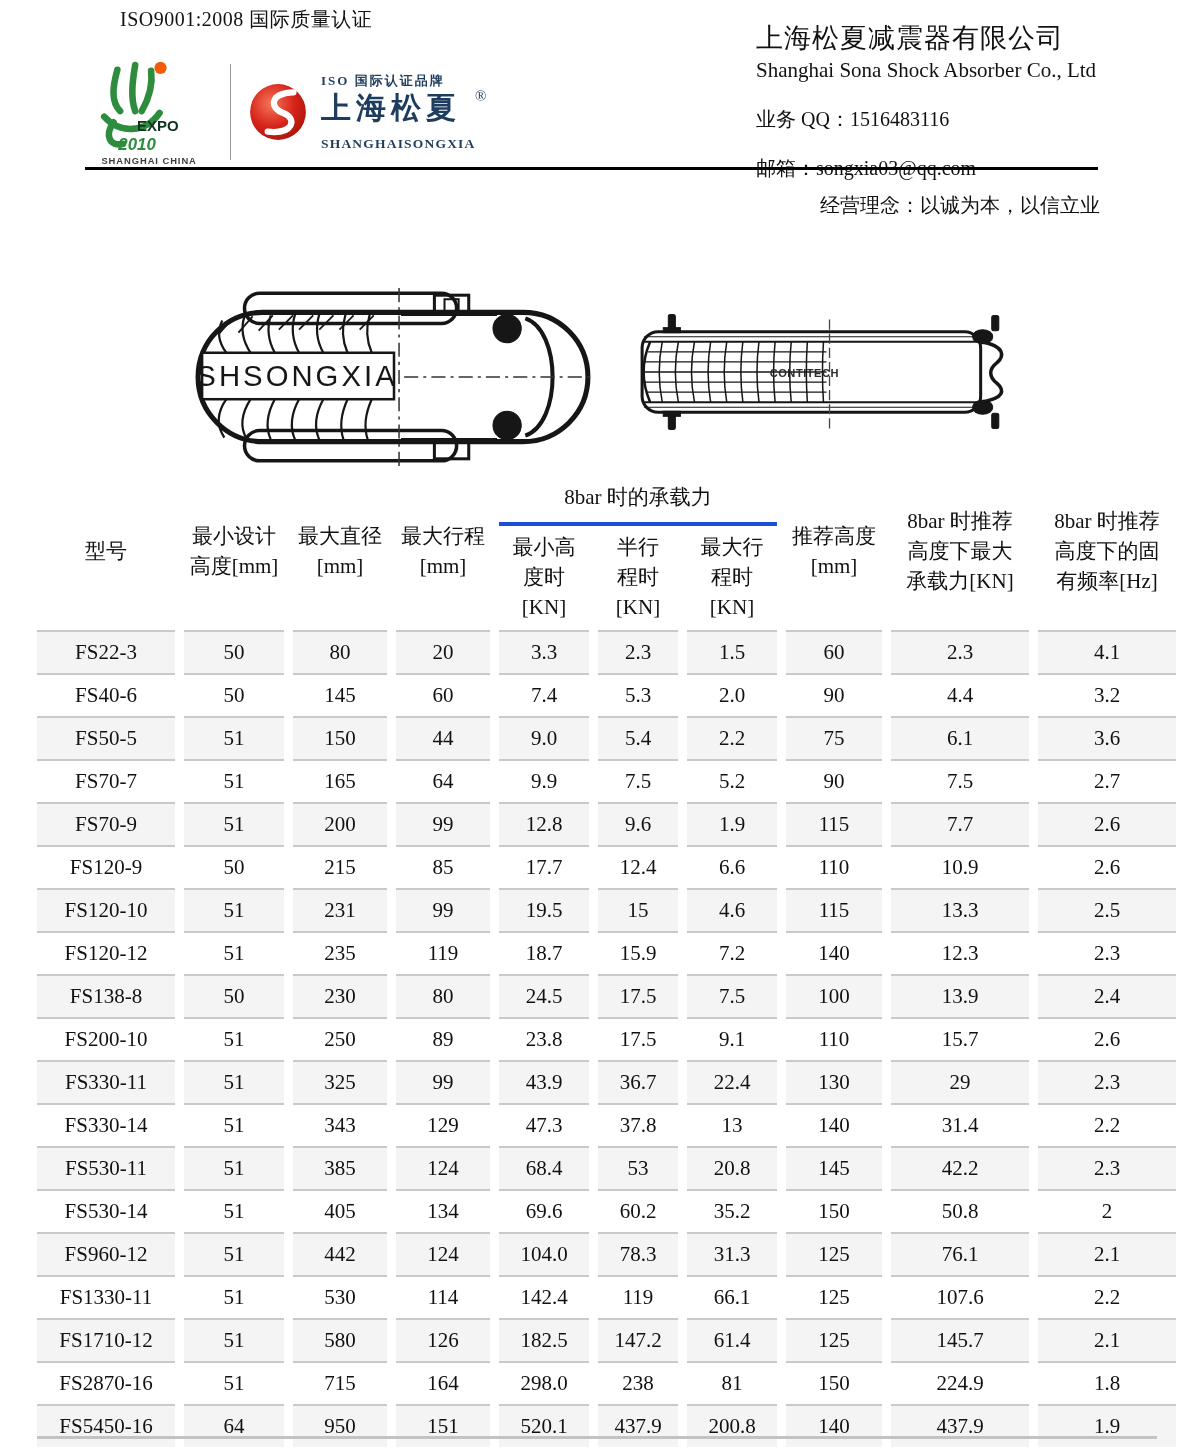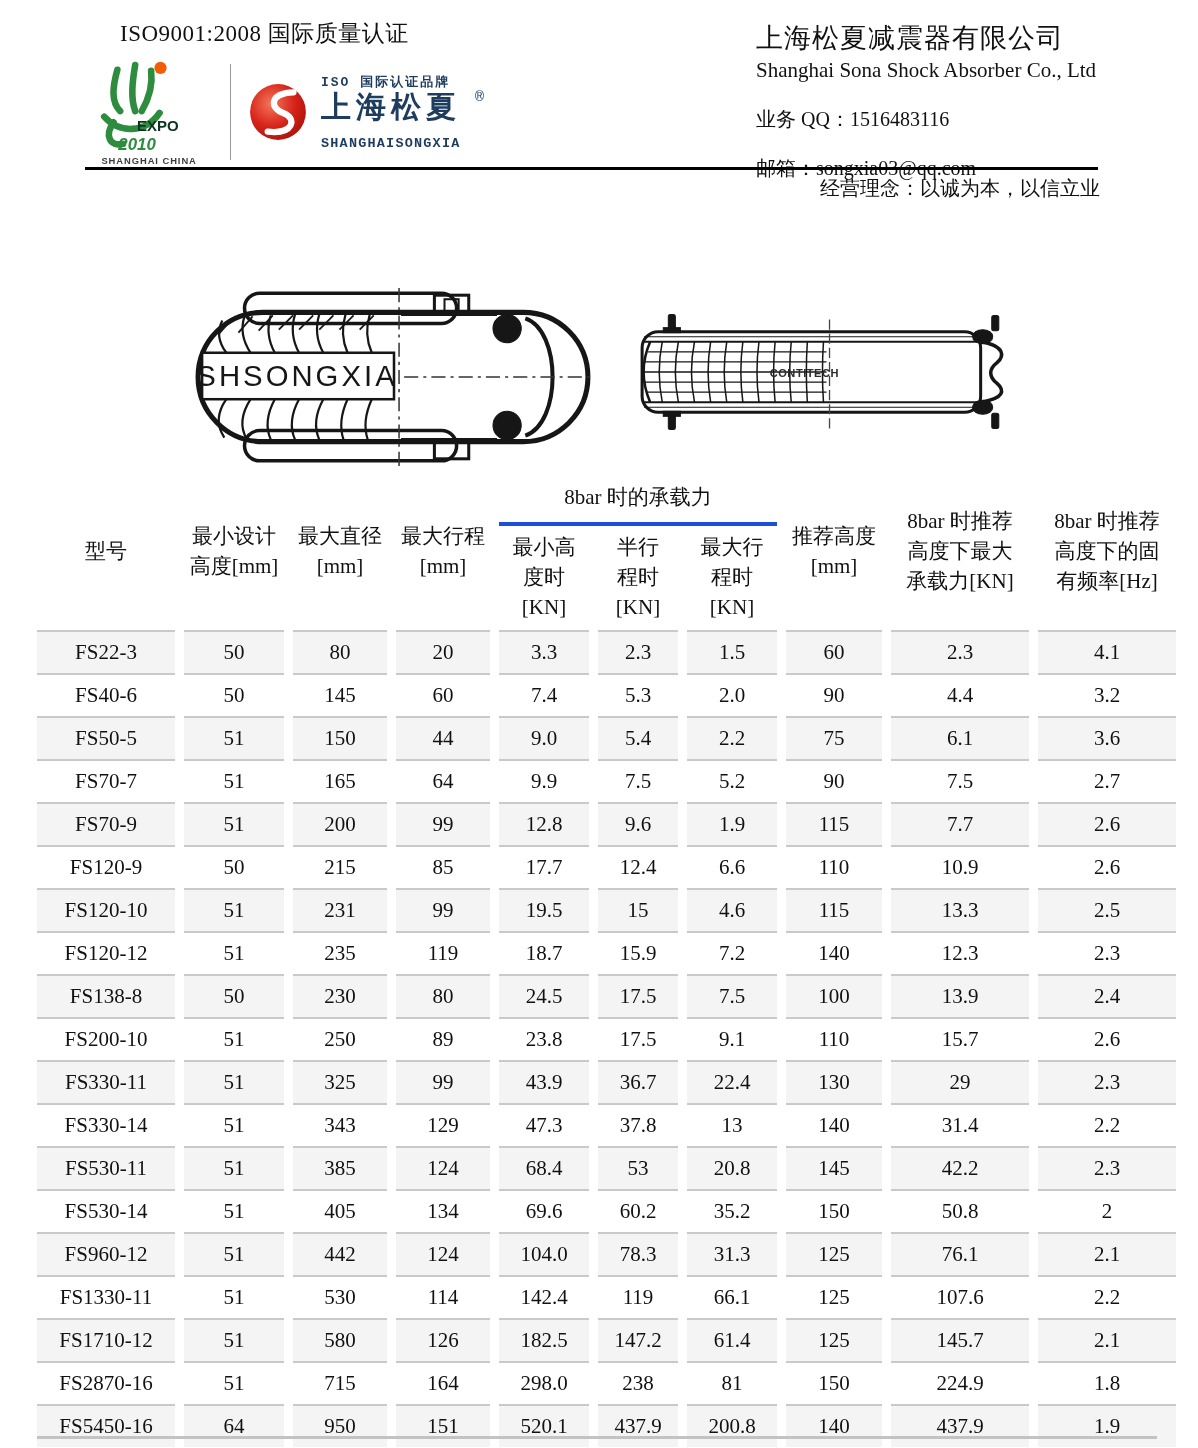--- a/index.html
+++ b/index.html
@@ -1,37 +1,37 @@
 <!DOCTYPE html>
 <html><head>
 <meta charset="utf-8">
 <style>
   html,body{margin:0;padding:0;background:#ffffff;}
   body{width:1198px;height:1448px;font-family:"Liberation Serif","DejaVu Serif",serif;color:#111;}
   .page{position:relative;width:1198px;height:1448px;background:#fff;overflow:hidden;}
 
   
-  .iso-cert{position:absolute;left:120px;top:18px;font-size:23px;letter-spacing:.5px;}
+  .iso-cert{position:absolute;left:120px;top:6px;font-size:20px;letter-spacing:.5px;}
   .logo-row{position:absolute;left:92px;top:56px;display:flex;align-items:center;gap:16px;}
   .logo-divider{width:1px;height:96px;background:#9a9a9a;}
   .brand{display:flex;align-items:center;gap:12px;}
-  .brand-text{font-family:Liberation Mono, monospace;color:#1d3c5e;}
+  .brand-text{font-family:Liberation Serif, serif;color:#1d3c5e;}
   .brand-tagline{font-size:13px;font-weight:bold;letter-spacing:2px;margin-bottom:3px;}
   .brand-cn-line{display:flex;align-items:flex-start;gap:14px;}
   .brand-cn{font-size:30px;font-weight:bold;letter-spacing:5px;line-height:1.02;}
   .brand-reg{font-size:15px;line-height:1;position:relative;top:-4px;}
   .brand-en{font-size:13.5px;font-weight:bold;letter-spacing:1.2px;margin-top:12px;}
 
   .company{position:absolute;left:756px;top:20px;line-height:1.34;}
   .company-cn{font-size:27px;letter-spacing:1px;}
   .company-en{font-size:21px;}
   .company-qq,.company-email{font-size:20px;margin-top:22px;}
 
   .rule{position:absolute;left:85px;top:167px;width:1013px;height:3px;background:#000;}
-  .slogan{position:absolute;top:175px;left:0;width:1100px;text-align:right;font-size:20px;}
+  .slogan{position:absolute;top:192px;left:0;width:1100px;text-align:right;font-size:20px;}
 
   
   .drawing-left{position:absolute;left:192px;top:288px;}
   .drawing-right{position:absolute;left:628px;top:303px;}
 
   
   table.spec{position:absolute;left:28px;top:474px;border-collapse:separate;border-spacing:9px 0;font-size:21px;table-layout:fixed;}
   table.spec th{font-weight:normal;font-size:21px;white-space:pre-line;text-align:center;vertical-align:middle;line-height:1.42;padding:2px 0;}
   th.group-header{vertical-align:bottom;border-bottom:4px solid #1d4ed8;padding-bottom:7px;height:44px;font-size:21px;}
   tr.subhead-row th{height:100px;vertical-align:middle;}

